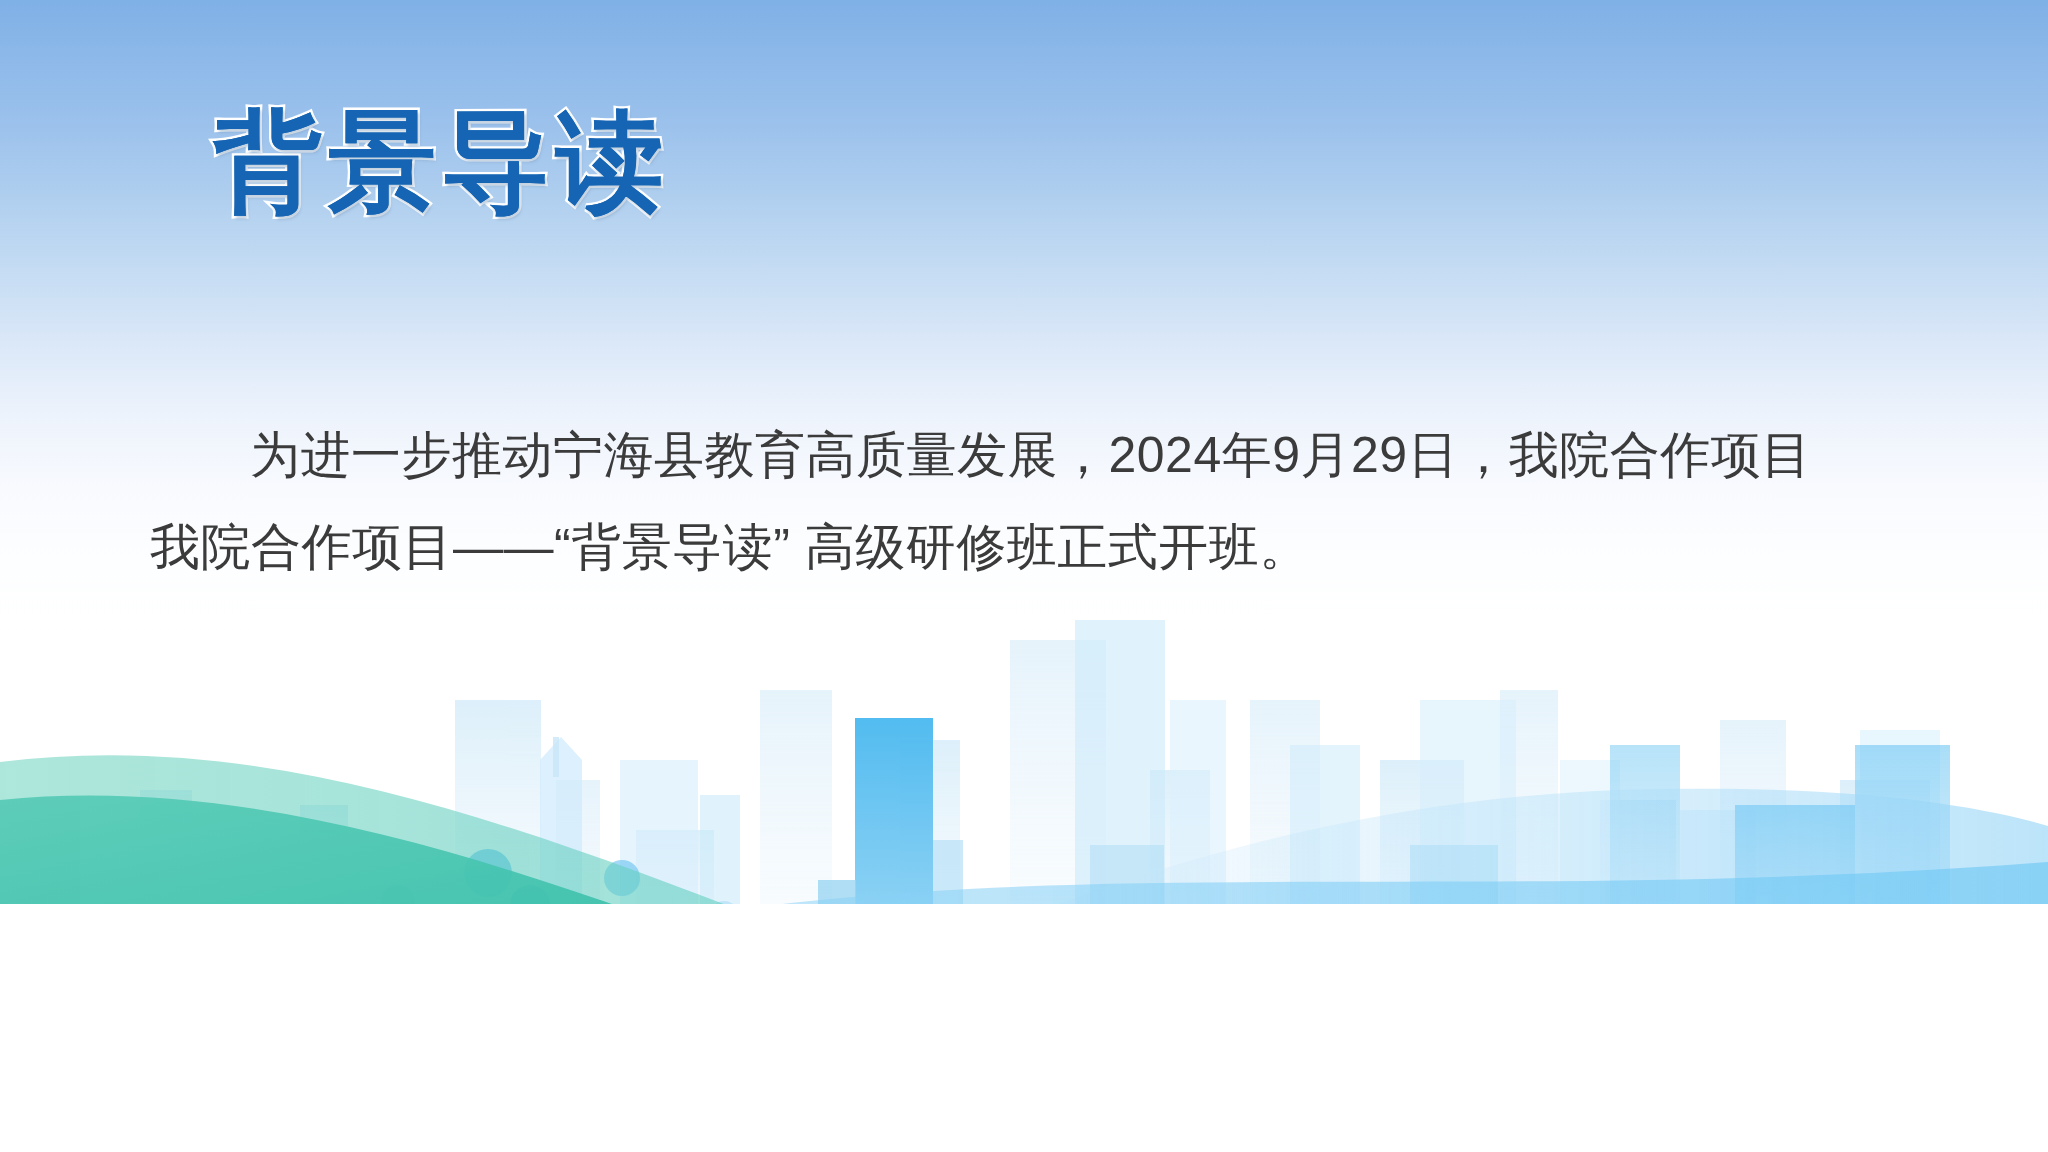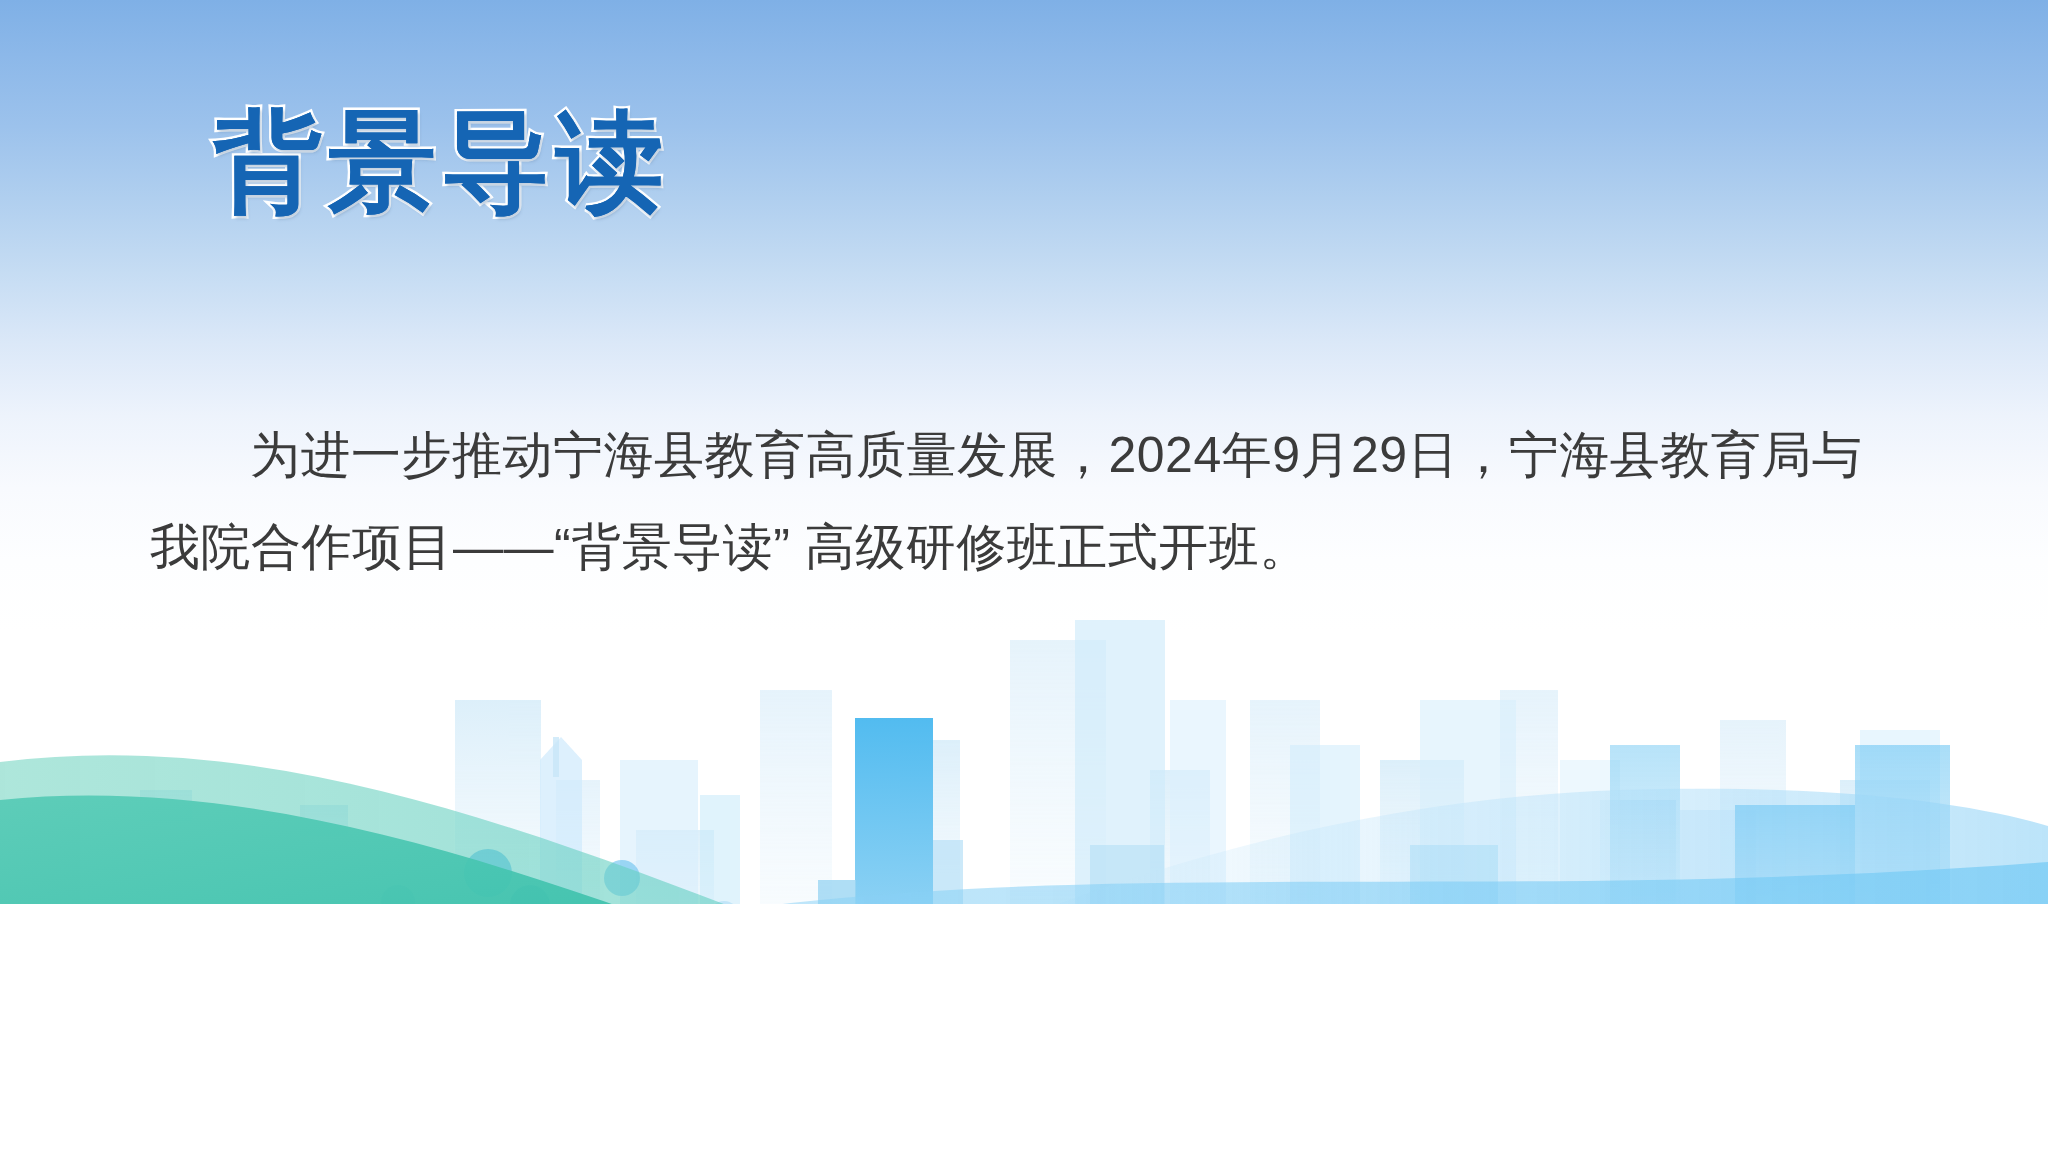--- a/index.html
+++ b/index.html
@@ -242,17 +242,17 @@
       <path d="M1260 1066 C 1480 1018, 1740 992, 2048 990" stroke-width="6" opacity="0.45"></path>
     </g>
   </svg>
 
   <div id="title-block">
     <h1 id="slide-title">背景导读</h1>
     <div id="slide-title-fill" aria-hidden="true">背景导读</div>
   </div>
 
   <div id="body-block">
-    <p class="body-line indent">为进一步推动宁海县教育高质量发展，2024年9月29日，宁海县教育局与</p>
+    <p class="body-line indent">为进一步推动宁海县教育高质量发展，2024年9月29日，我院合作项目</p>
     <p class="body-line">我院合作项目——“背景导读” 高级研修班正式开班。</p>
   </div>
 
 </div>
 
 </body></html>

